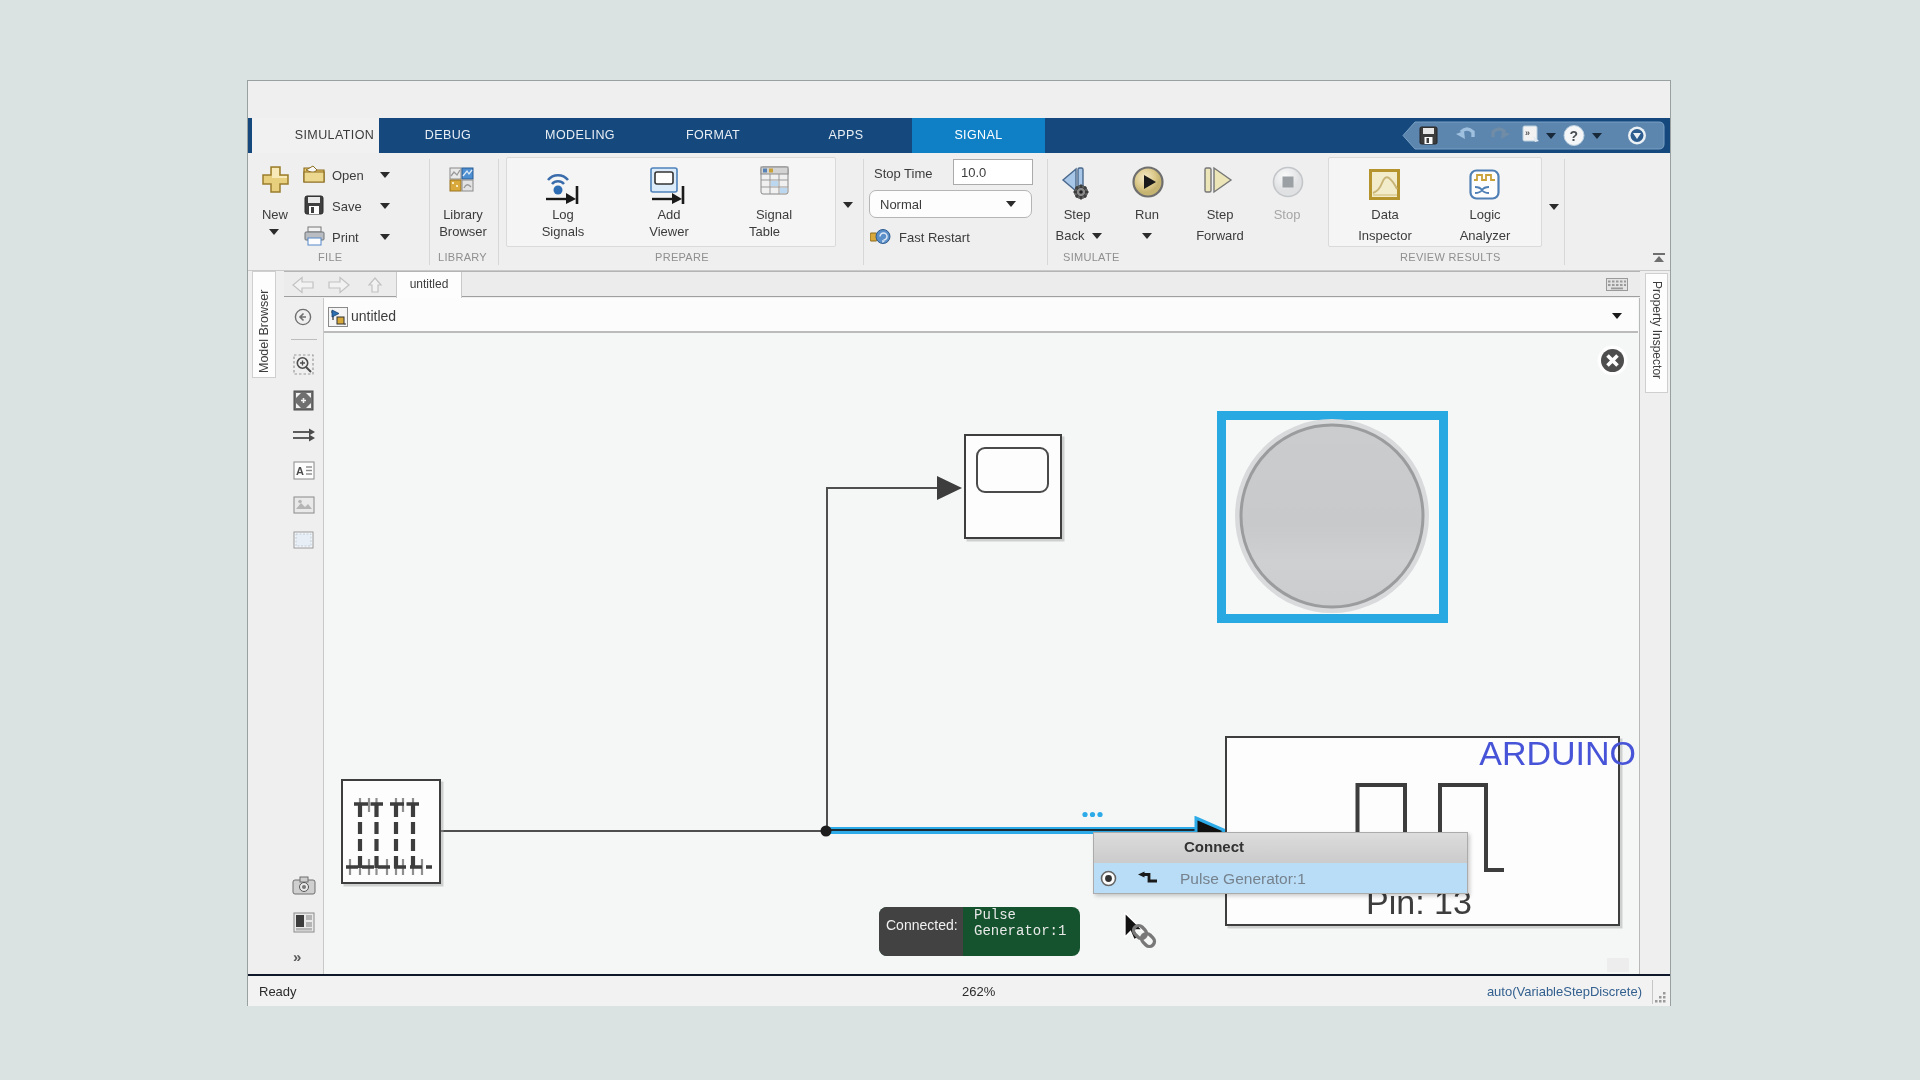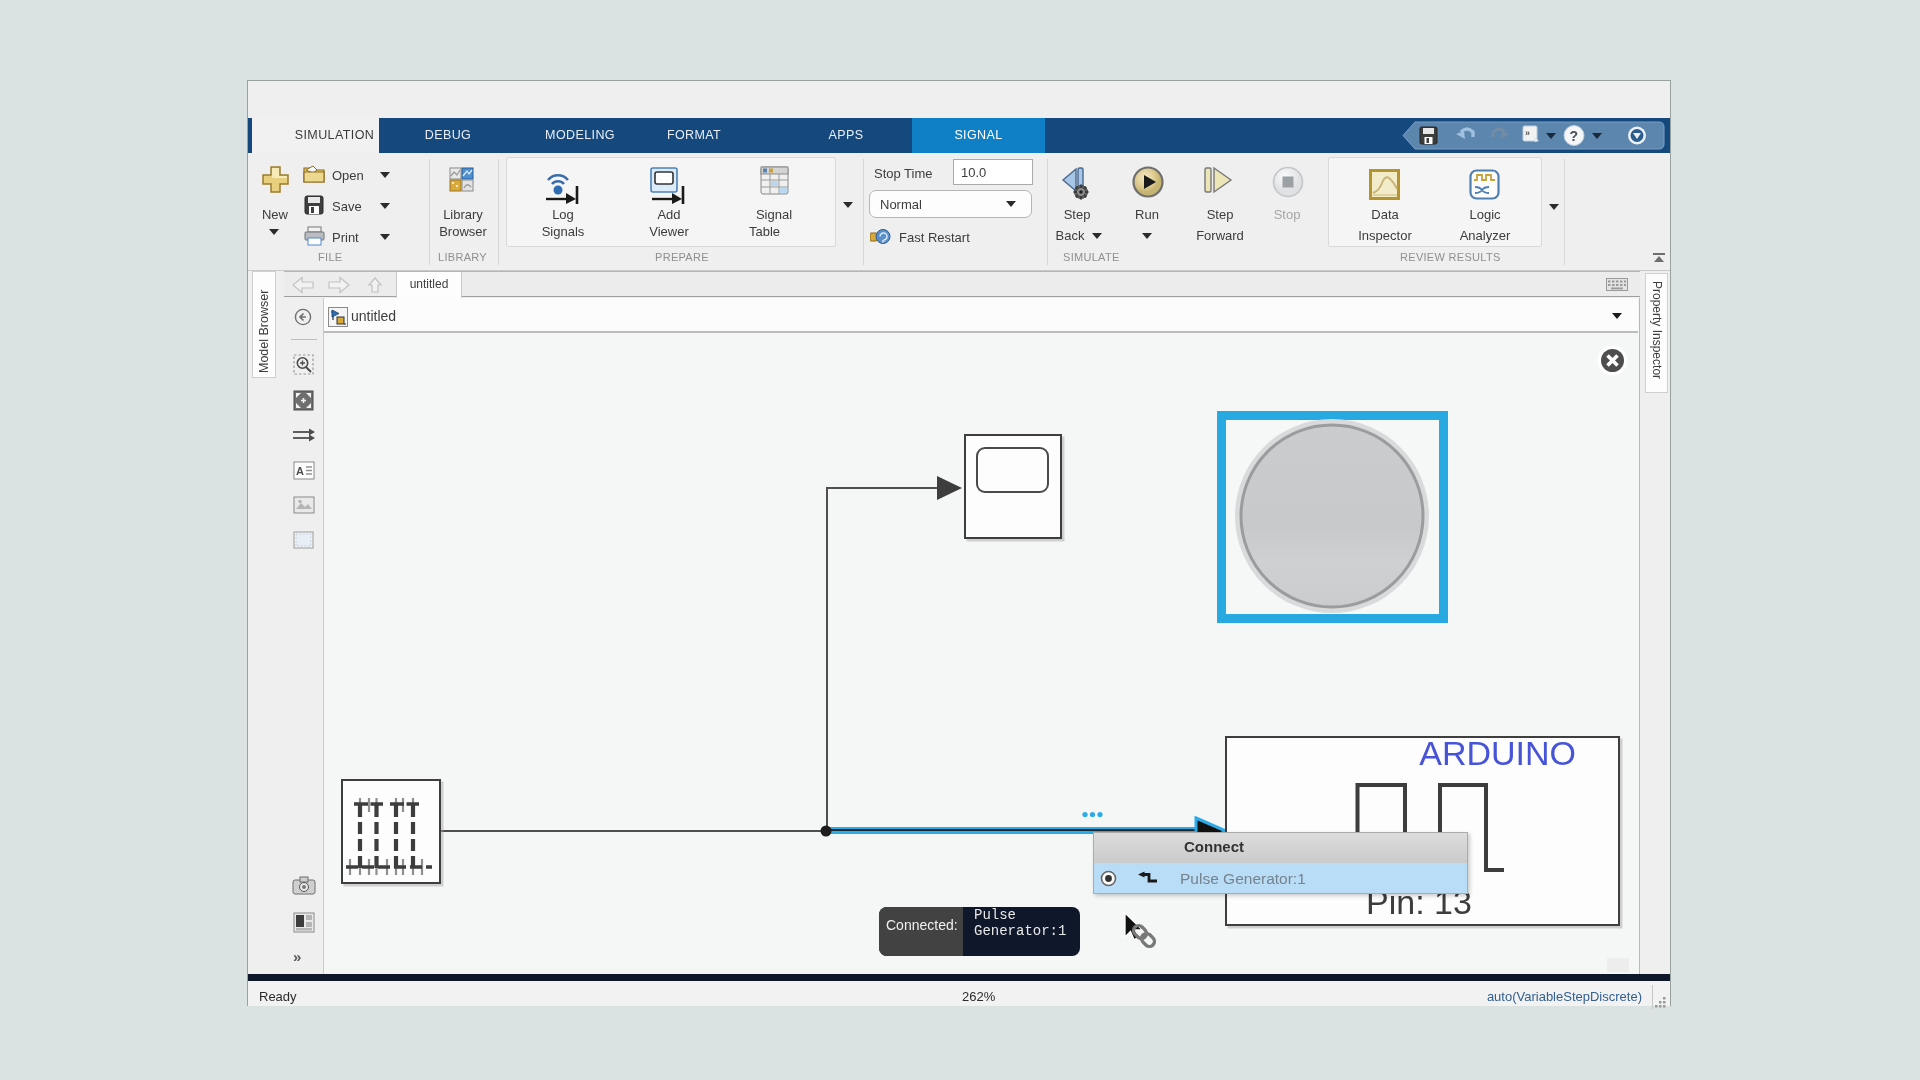--- a/index.html
+++ b/index.html
@@ -37,36 +37,36 @@
   #canvas { position:absolute; left:76px; top:217px; width:1316px; height:676px; background:#f5f6f6; border-right:1px solid #b9b9b9; overflow:hidden;}
   #leftbar { position:absolute; left:36px; top:217px; width:40px; height:676px; background:#efefef; border-right:1px solid #c9c9c9; }
   #mbtab { position:absolute; left:4px; top:190px; width:24px; height:107px; background:#fdfdfd; border:1px solid #cfcfcf; }
   #mbtab span { position:absolute; left:4px; top:101px; transform-origin:0 0; transform:rotate(-90deg);
                 font-size:12.5px; color:#3d3d3d; white-space:nowrap; }
   #pitab { position:absolute; right:2px; top:192px; width:23px; height:120px; background:#fdfdfd; border:1px solid #cfcfcf; }
   #pitab span { position:absolute; left:18px; top:7px; transform-origin:0 0; transform:rotate(90deg);
                 font-size:12px; color:#3d3d3d; white-space:nowrap; }
 
   
-  #statusbar { position:absolute; left:0; top:893px; width:100%; height:32px; background:#f2f2f2; border-top:7px solid #0f172a; }
+  #statusbar { position:absolute; left:0; top:893px; width:100%; height:32px; background:#f2f2f2; border-top:2px solid #0f172a; }
 
   
   .blk { position:absolute; background:#fdfdfd; border:2.5px solid #3e3e3e;
          box-shadow:2.5px 2.5px 0 rgba(160,160,160,0.45); }
 </style>
 </head>
 <body>
 <div id="win">
 
 
   <div id="tabbar">
     <div class="tab active" style="left:4px; width:127px;padding-left:38px;">SIMULATION</div>
     <div class="tab" style="left:155px; width:90px;">DEBUG</div>
     <div class="tab" style="left:282px; width:100px;">MODELING</div>
-    <div class="tab" style="left:396px; width:100px;">FORMAT</div>
+    <div class="tab" style="left:415px; width:100px;">FORMAT</div>
     <div class="tab" style="left:553px; width:90px;">APPS</div>
     <div class="tab signal" style="left:664px; width:133px;">SIGNAL</div>
 
     <svg class="abs" style="left:1153px;top:3px;" width="265" height="29" viewBox="0 0 265 29">
       <path d="M14 1 L258 1 Q263 1 263 6 L263 23 Q263 28 258 28 L14 28 L2 14.5 Z" fill="#5d86ae" stroke="#7ba0c4" stroke-width="1"></path>
       <g transform="translate(19,6)">
         <rect x="0" y="0" width="17" height="17" rx="1.5" fill="#3c3c3c" stroke="#242424"></rect>
         <rect x="3" y="1" width="11" height="6" fill="#e6e6e6"></rect>
         <rect x="4.5" y="10" width="8" height="7" fill="#fdfdfd"></rect>
         <rect x="6.5" y="11" width="2.5" height="5" fill="#3c3c3c"></rect>
@@ -378,41 +378,41 @@
           <line x1="70" y1="24" x2="70" y2="87"></line>
       </g>
       <g stroke="#3d3d3d" stroke-width="3.4" stroke-dasharray="14 2.5" fill="none">
         <line x1="11" y1="23" x2="40" y2="23"></line>
           <line x1="47" y1="23" x2="76" y2="23"></line>
       </g>
       <line x1="3" y1="86" x2="89" y2="86" stroke="#3d3d3d" stroke-width="3.4" stroke-dasharray="12 4"></line>
     </svg>
 
     <div class="blk" style="left:901px;top:438px;width:395px;height:190px;"></div>
-    <div class="abs" style="left:1008px;top:436px;width:244px;height:36px;font-size:34px;color:#4754d8;text-align:right;">ARDUINO</div>
+    <div class="abs" style="left:1068px;top:436px;width:244px;height:36px;font-size:34px;color:#4754d8;text-align:right;">ARDUINO</div>
     <svg class="abs" style="left:1020px;top:480px" width="180" height="100" viewBox="0 0 180 100">
       <path d="M13.5 92 L13.5 7 L61 7 L61 92 L96 92 L96 7 L142 7 L142 92 L160 92" stroke="#3d3d3d" stroke-width="4" fill="none"></path>
     </svg>
     <div class="abs" style="left:1000px;top:585px;width:190px;font-size:34px;color:#3d3d3d;text-align:center;">Pin: 13</div>
 
     <div class="abs" style="left:769px;top:534px;width:375px;height:62px;border:1px solid #ababab;background:#fff;box-shadow:2px 2px 4px rgba(0,0,0,0.2);"></div>
     <div class="abs" style="left:770px;top:535px;width:373px;height:30px;background:linear-gradient(#dcdcdc,#cbcbcb);"></div>
     <div class="abs" style="left:770px;top:540px;width:240px;font-size:15px;font-weight:bold;color:#333;text-align:center;">Connect</div>
     <div class="abs" style="left:770px;top:565px;width:373px;height:30px;background:#b9ddf6;"></div>
     <svg class="abs" style="left:776px;top:572px" width="17" height="17">
         <circle cx="8.5" cy="8.5" r="7" fill="#fdfdfd" stroke="#666" stroke-width="1.6"></circle>
         <circle cx="8.5" cy="8.5" r="3.4" fill="#333"></circle>
       </svg>
     <svg class="abs" style="left:813px;top:573px" width="22" height="14" viewBox="0 0 22 14">
       <path d="M6 3.5 L12 3.5 L12 10 L20 10" stroke="#1a1a1a" stroke-width="2.8" fill="none"></path>
       <path d="M7.5 0.5 L1 3.5 L7.5 6.5 Z" fill="#1a1a1a"></path>
     </svg>
     <div class="abs" style="left:856px;top:572px;font-size:15.5px;color:#76828e;">Pulse Generator:1</div>
 
-    <div class="abs" style="left:555px;top:609px;width:201px;height:49px;border-radius:8px;background:#0f172a;overflow:hidden;">
+    <div class="abs" style="left:555px;top:609px;width:201px;height:49px;border-radius:8px;background:#14532d;overflow:hidden;">
       <div class="abs" style="left:0;top:0;width:84px;height:49px;background:#424242;"></div>
       <div class="abs" style="left:7px;top:10px;font-size:14px;color:#f0f0f0;">Connected:</div>
       <div class="abs" style="left:95px;top:0;font-size:14px;color:#e8e8e8;font-family:'Liberation Mono',monospace;line-height:16px;">Pulse<br>Generator:1</div>
     </div>
 
     <svg class="abs" style="left:797px;top:614px" width="46" height="40" viewBox="0 0 46 40">
       <path d="M4 1 L4 25 L9.5 19.5 L13 27.5 L17.5 25.5 L14 18 L21.5 18 Z" fill="#111" stroke="#fff" stroke-width="1.3"></path>
       <g stroke="#787878" stroke-width="3.4" fill="none">
         <rect x="14" y="13" width="10" height="14" rx="5" transform="rotate(-45 19 20)"></rect>
         <rect x="22" y="21" width="10" height="14" rx="5" transform="rotate(-45 27 28)"></rect>

